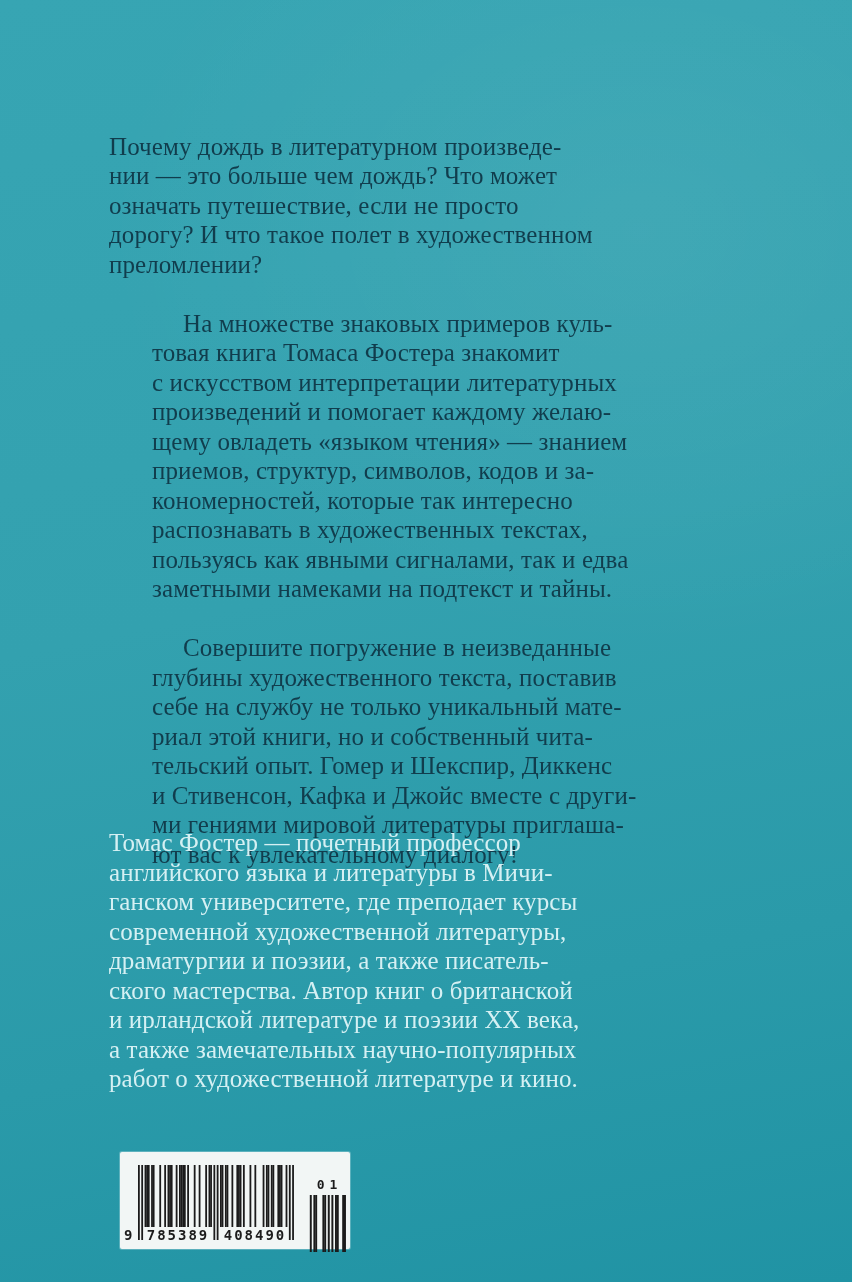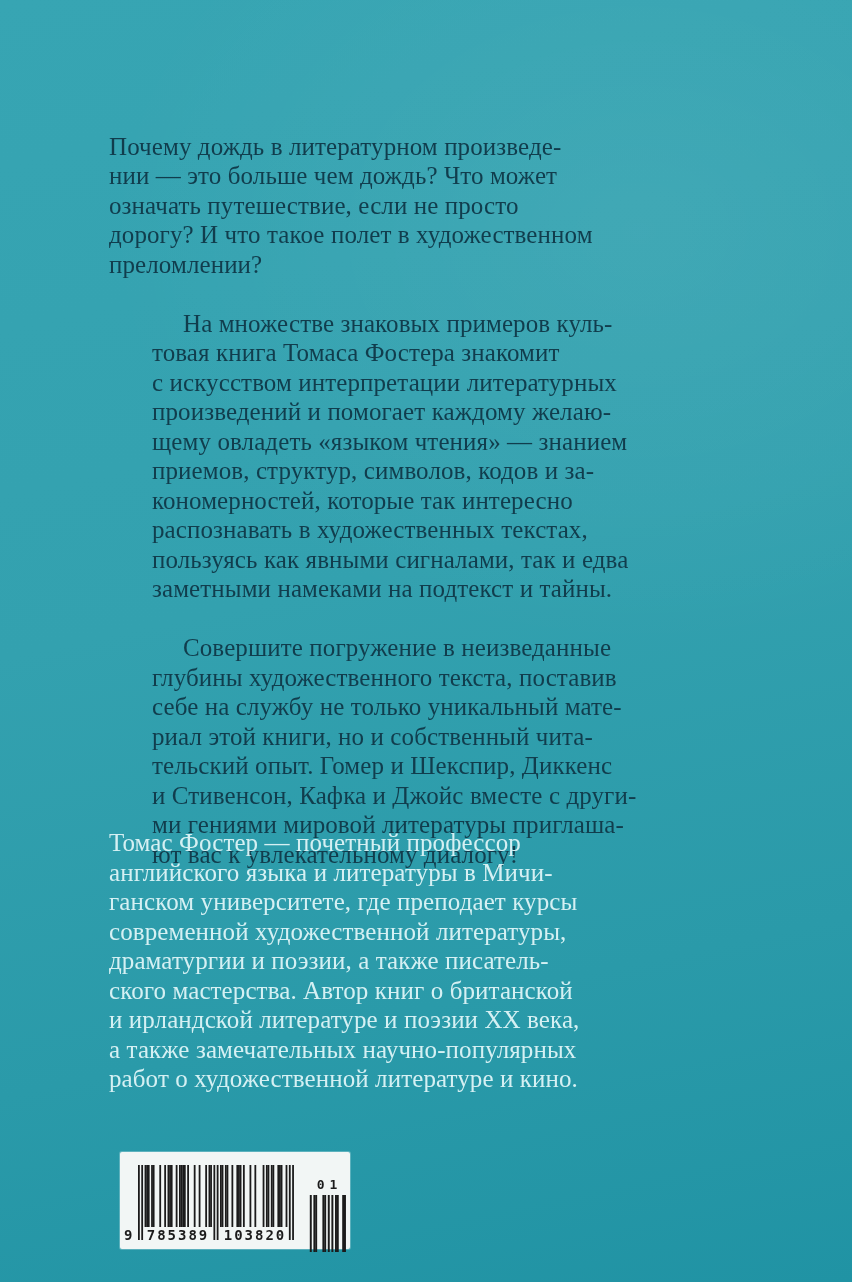--- a/index.html
+++ b/index.html
@@ -156,21 +156,21 @@
           <rect class="bar" x="139.40" y="0" width="1.79" height="62"></rect>
           <rect class="bar" x="141.04" y="0" width="1.79" height="62"></rect>
           <rect class="bar" x="142.68" y="0" width="1.79" height="62"></rect>
           <rect class="bar" x="147.60" y="0" width="1.79" height="62"></rect>
           <rect class="bar" x="150.88" y="0" width="1.79" height="75"></rect>
           <rect class="bar" x="154.16" y="0" width="1.79" height="75"></rect>
         </svg>
       <div class="bc-digits">
         <span class="d-first">9</span>
         <span class="d-left">785389</span>
-        <span class="d-right">103820</span>
+        <span class="d-right">408490</span>
       </div>
     </div>
     <div class="bc-addon">
       <span class="addon-text">01</span>
       <svg id="bc-addon-svg" width="38" height="60" aria-hidden="true">
           <rect class="bar" x="1.80" y="0" width="1.95" height="57"></rect>
           <rect class="bar" x="5.40" y="0" width="1.95" height="57"></rect>
           <rect class="bar" x="7.20" y="0" width="1.95" height="57"></rect>
           <rect class="bar" x="14.40" y="0" width="1.95" height="57"></rect>
           <rect class="bar" x="16.20" y="0" width="1.95" height="57"></rect>

